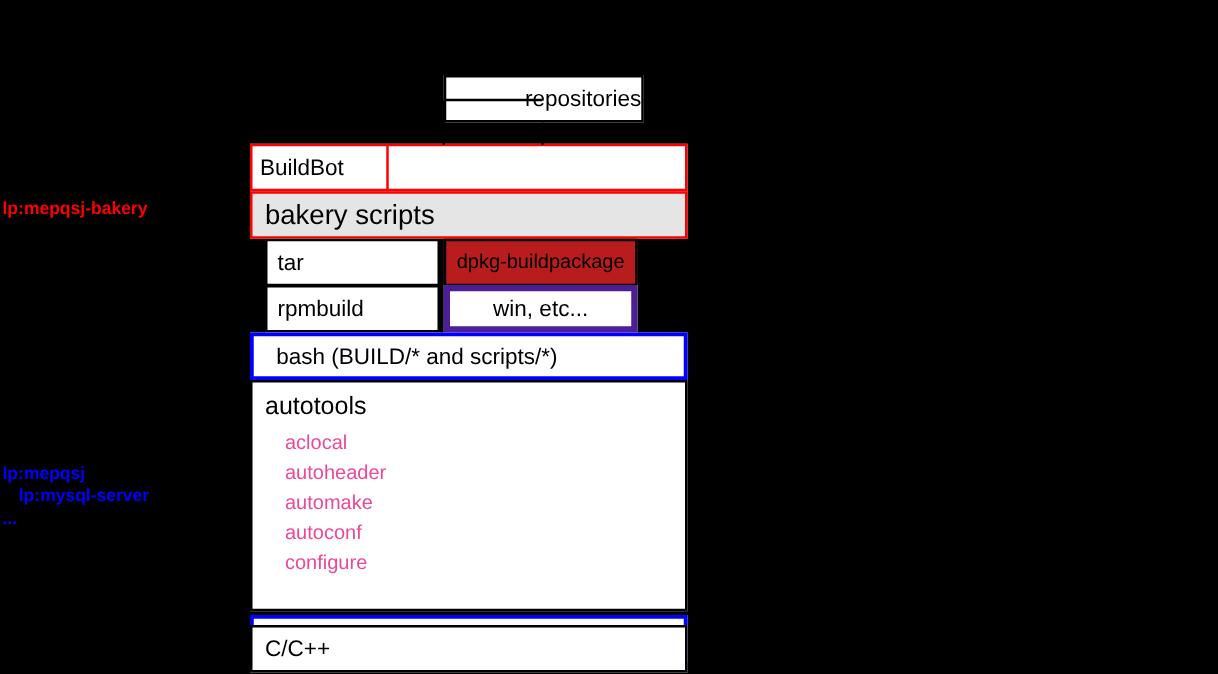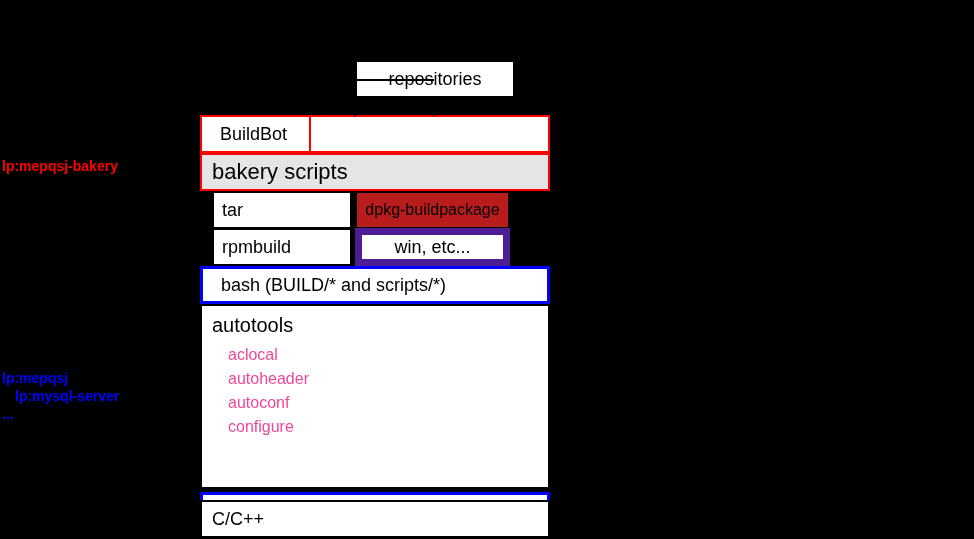--- a/index.html
+++ b/index.html
@@ -25,37 +25,37 @@
     .box-repositories {
       position: absolute;
       top: 60px;
       left: 355px;
       width: 160px;
       height: 38px;
       border: 2px solid #000;
       background: #fff;
       display: flex;
       align-items: center;
-      justify-content: center;
+      justify-content: flex-end;
       font-size: 18px;
       color: #000;
     }
 
     
     .box-buildbot {
       position: absolute;
       top: 115px;
       left: 200px;
       width: 350px;
       height: 38px;
       border: 2px solid #f00;
       background: #fff;
       display: flex;
       align-items: center;
-      padding-left: 18px;
+      padding-left: 6px;
       font-size: 18px;
       color: #000;
     }
 
     
     .box-bakery-scripts {
       position: absolute;
       top: 153px;
       left: 200px;
       width: 350px;
@@ -118,21 +118,21 @@
       color: #000;
     }
 
     
     .box-win {
       position: absolute;
       top: 228px;
       left: 355px;
       width: 155px;
       height: 38px;
-      border: 7px solid #4c1d95;
+      border: 5px solid #4c1d95;
       background: #fff;
       display: flex;
       align-items: center;
       justify-content: center;
       font-size: 18px;
       color: #000;
     }
 
     
     .box-bash {
@@ -247,20 +247,21 @@
   </div>
 
   <div class="box-bash">
     <span>bash (BUILD/* and scripts/*)</span>
   </div>
 
   <div class="box-autotools">
     <div class="autotools-title">autotools</div>
     <div class="autotools-item">aclocal</div>
     <div class="autotools-item">autoheader</div>
+    <div class="autotools-item">automake</div>
     <div class="autotools-item">autoconf</div>
     <div class="autotools-item">configure</div>
   </div>
 
   <div style="position:absolute;top:492px;left:200px;width:350px;height:38px;border:3px solid #00f;background:#fff;display:flex;align-items:center;padding-left:10px;font-size:18px;color:#000;">
     <span>make</span>
   </div>
 
   <div style="position:absolute;top:492px;left:200px;width:350px;height:38px;border:2px solid #000;background:#fff;display:flex;align-items:center;padding-left:10px;font-size:18px;color:#000;top:500px;">
     <span>C/C++</span>

